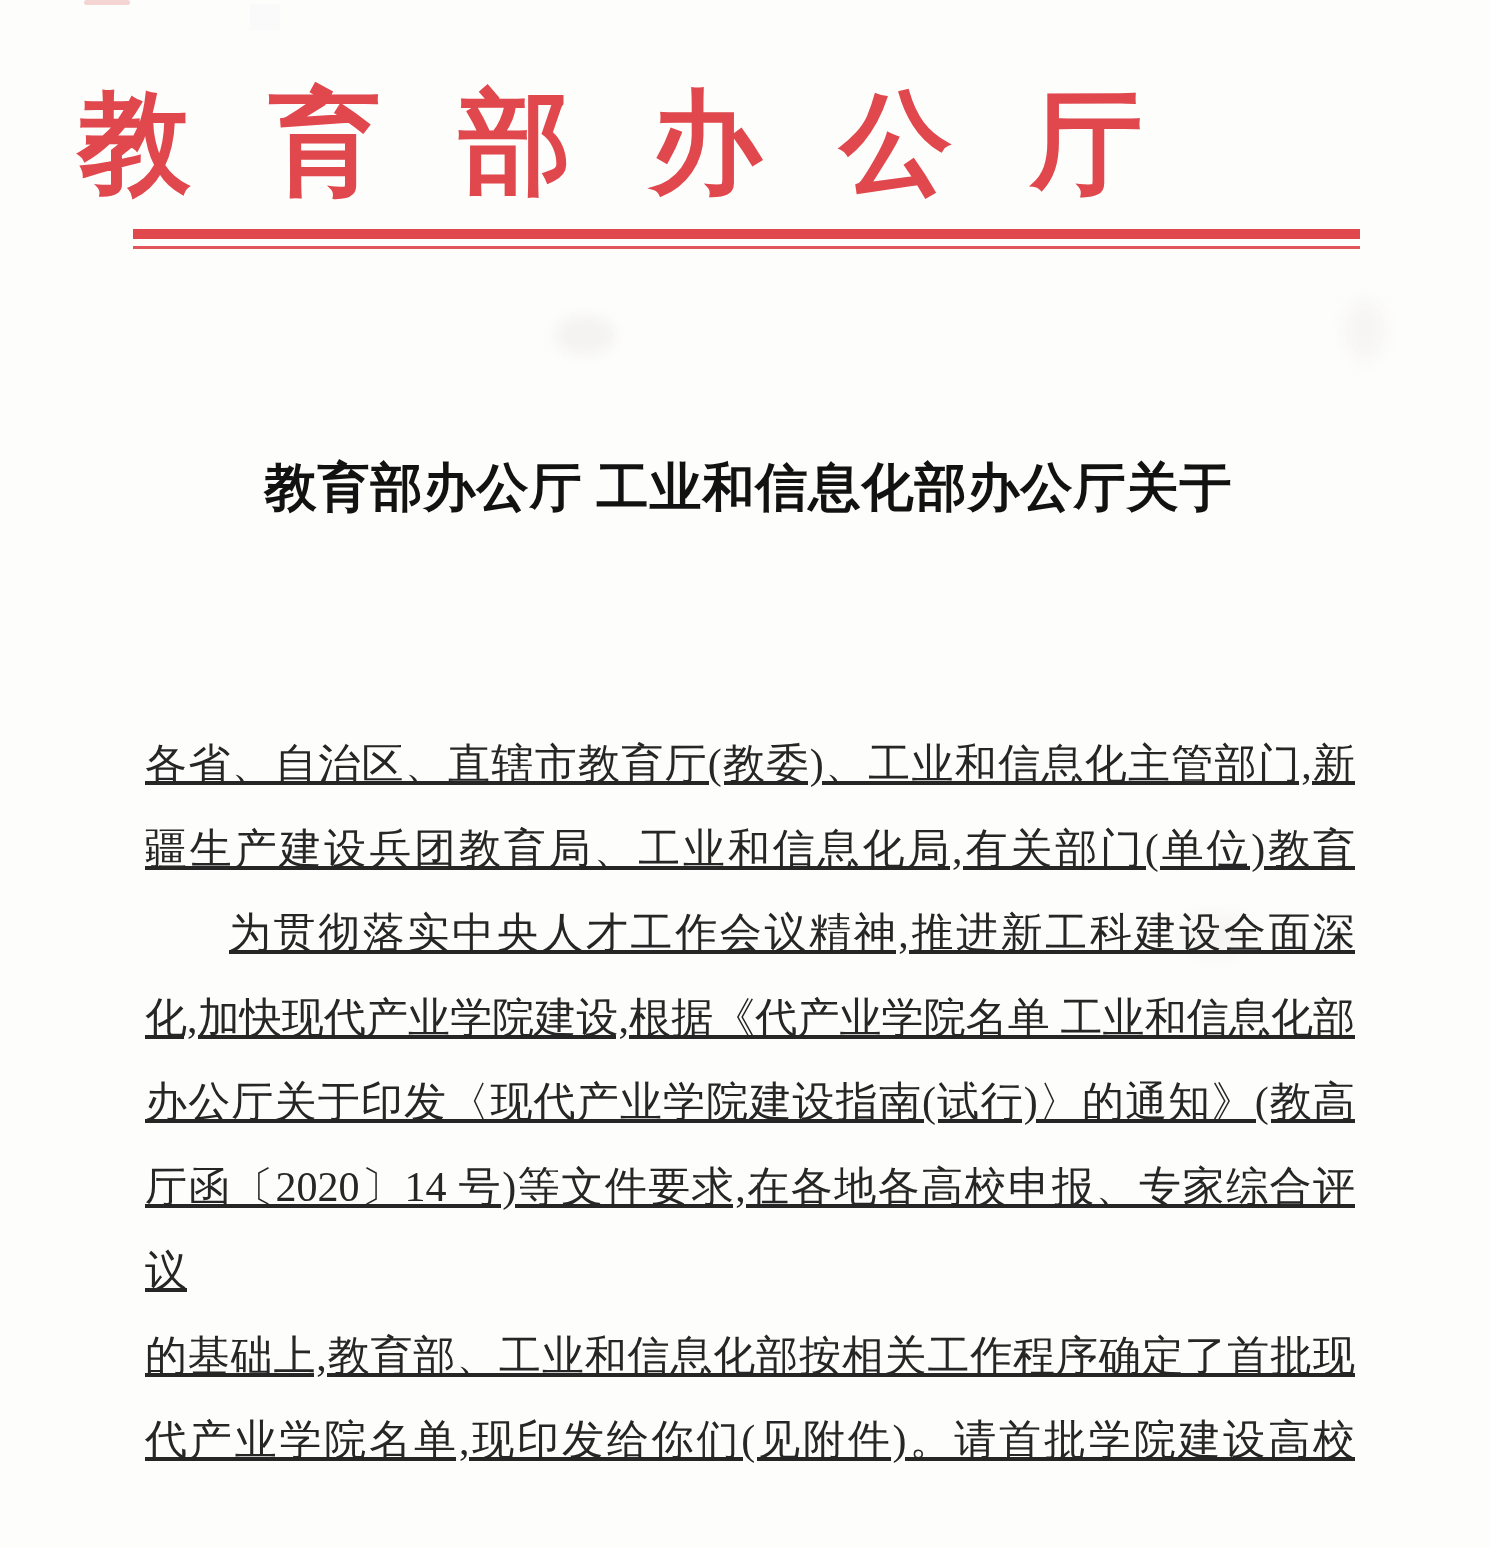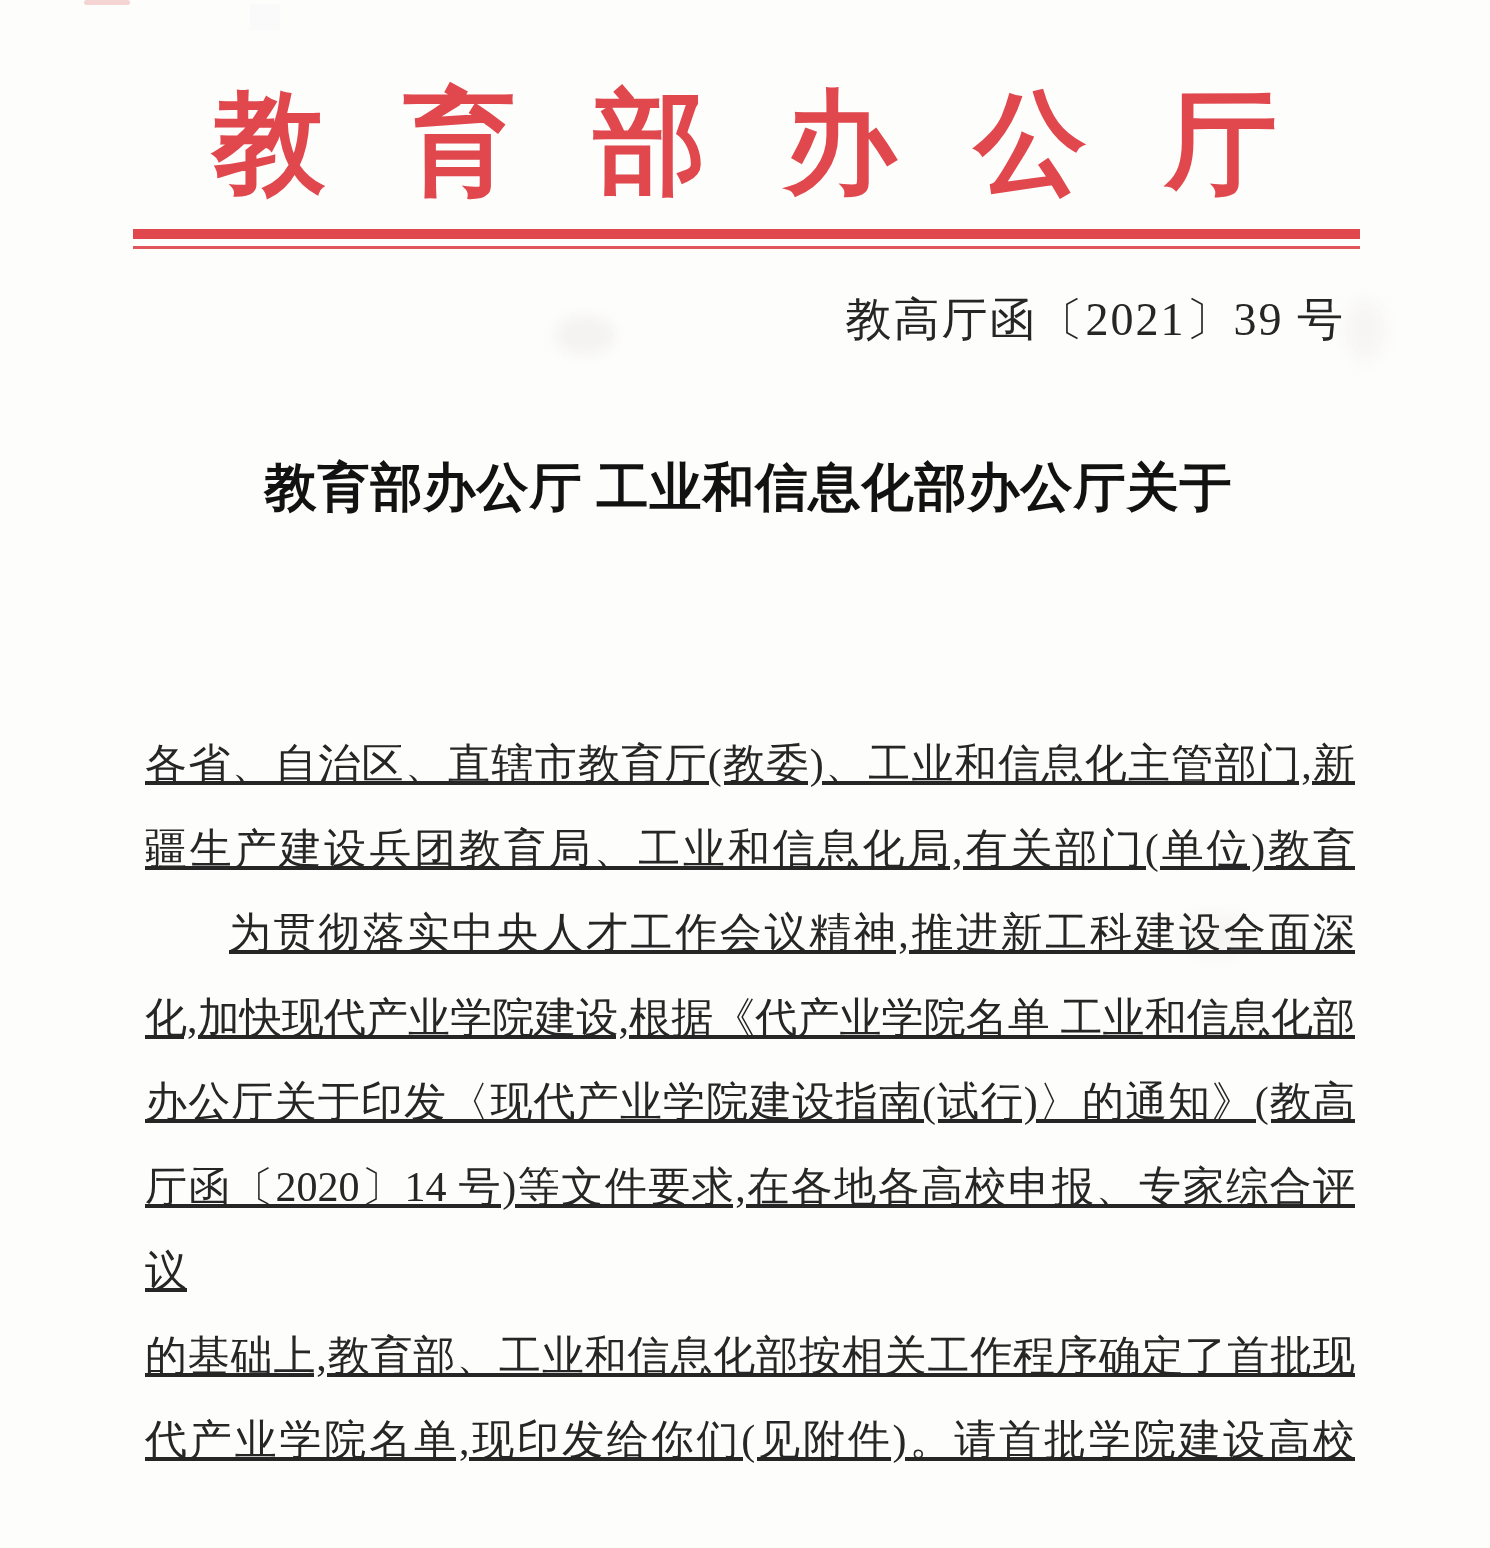--- a/index.html
+++ b/index.html
@@ -16,21 +16,20 @@
   .sm1{left:84px;top:0;width:46px;height:5px;background:#f3c9c9;border-radius:3px;opacity:.8;}
   .sm2{left:250px;top:4px;width:30px;height:26px;background:#fafafa;}
   .sm3{left:555px;top:315px;width:60px;height:40px;background:#f4f3f1;border-radius:50%;filter:blur(6px);}
   .sm4{left:1180px;top:915px;width:70px;height:40px;background:#f5f4f2;border-radius:50%;filter:blur(8px);}
   .sm5{left:1345px;top:300px;width:40px;height:60px;background:#f6f5f3;border-radius:50%;filter:blur(8px);}
 
   .letterhead{
     position:absolute;
     left:0; right:0;
     top:68px;
-    text-align:center;
     font-size:112px;
     line-height:150px;
     font-weight:bold;
     color:#e0484e;
     letter-spacing:0.70em;
     text-indent:0.70em;
     white-space:nowrap;
   }
   .rule-thick{
     position:absolute;
@@ -101,21 +100,20 @@
   <div class="smudge sm2"></div>
   <div class="smudge sm3"></div>
   <div class="smudge sm4"></div>
   <div class="smudge sm5"></div>
 
   <div class="letterhead">教育部办公厅</div>
 
   <div class="rule-thick"></div>
   <div class="rule-thin"></div>
 
-  <div class="doc-number">教高厅函〔2021〕39 号</div>
 
   <div class="title">
     <div>教育部办公厅 工业和信息化部办公厅关于</div>
   </div>
 
   <div class="body-block">
     <div class="bl">各省、自治区、直辖市教育厅(教委)、工业和信息化主管部门,新</div>
     <div class="bl">疆生产建设兵团教育局、工业和信息化局,有关部门(单位)教育</div>
     <div class="bl indent">为贯彻落实中央人才工作会议精神,推进新工科建设全面深</div>
     <div class="bl">化,加快现代产业学院建设,根据《代产业学院名单 工业和信息化部</div>

